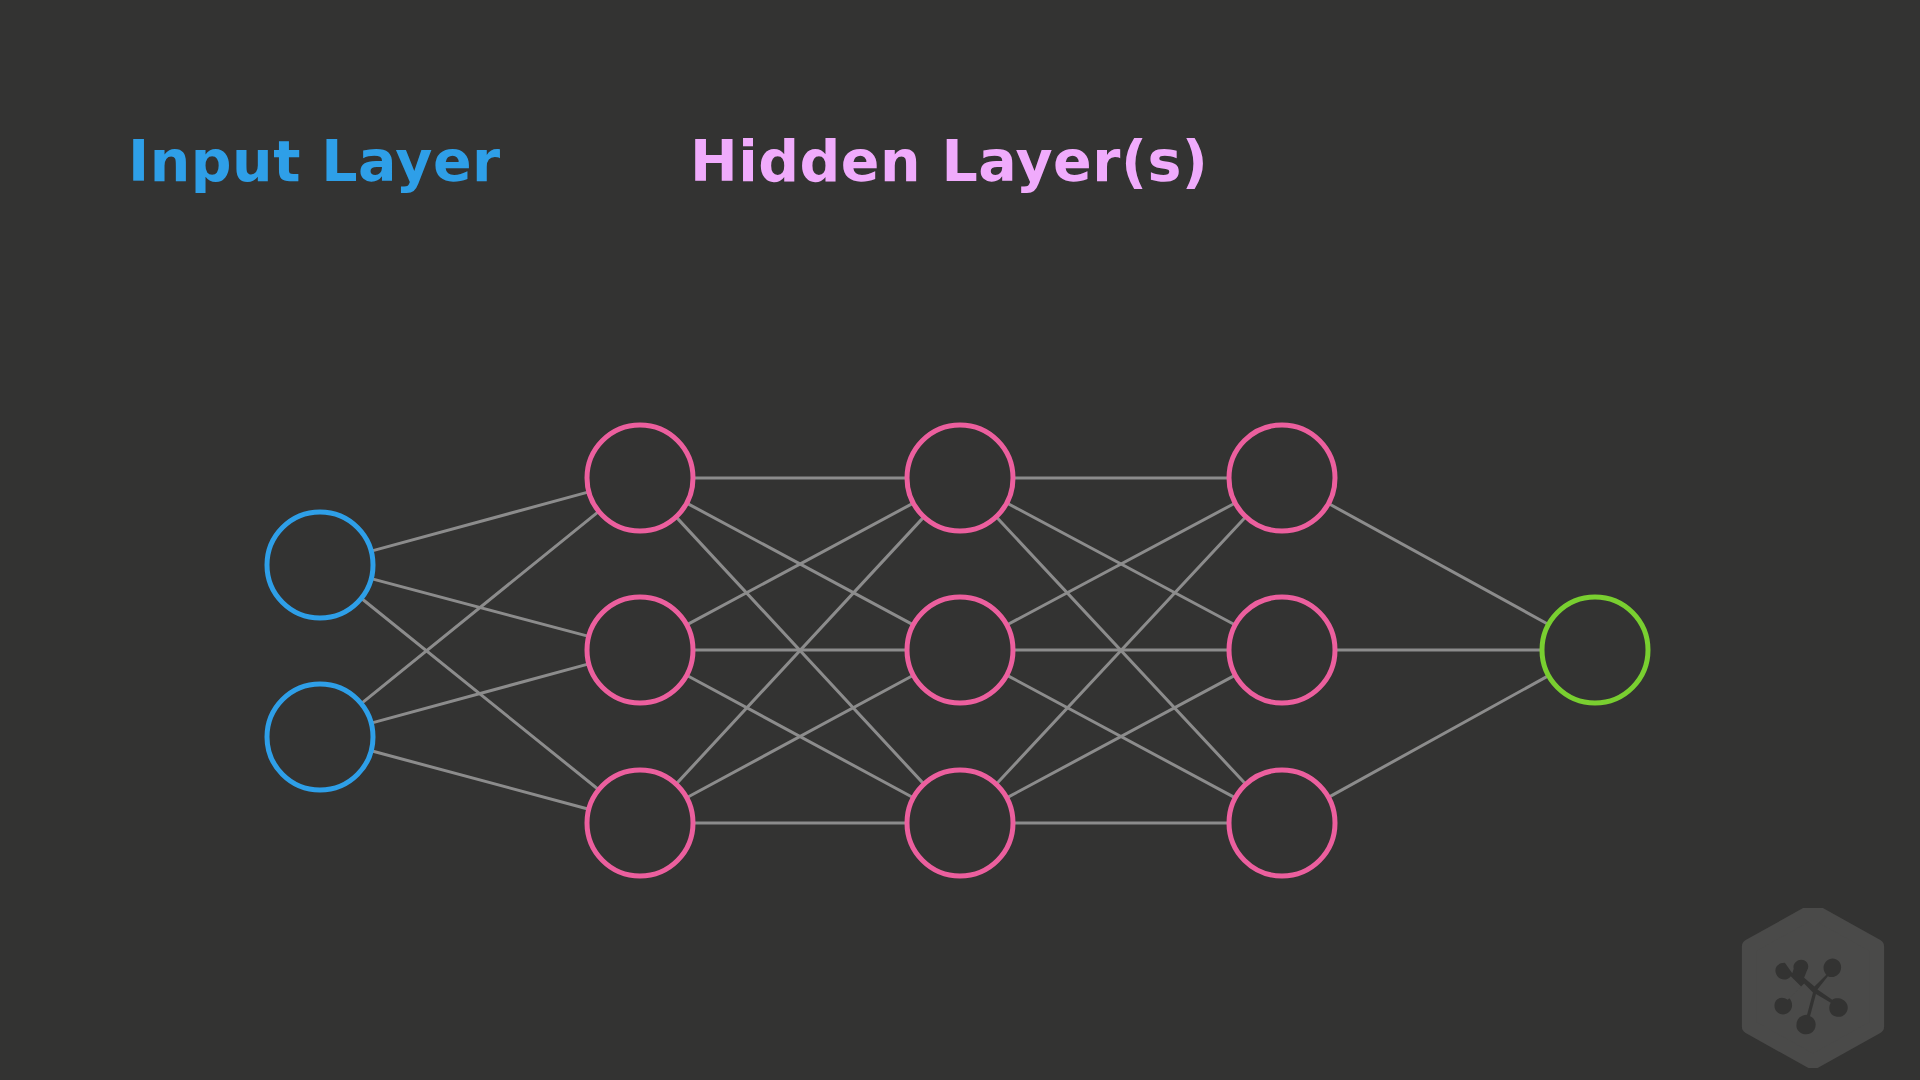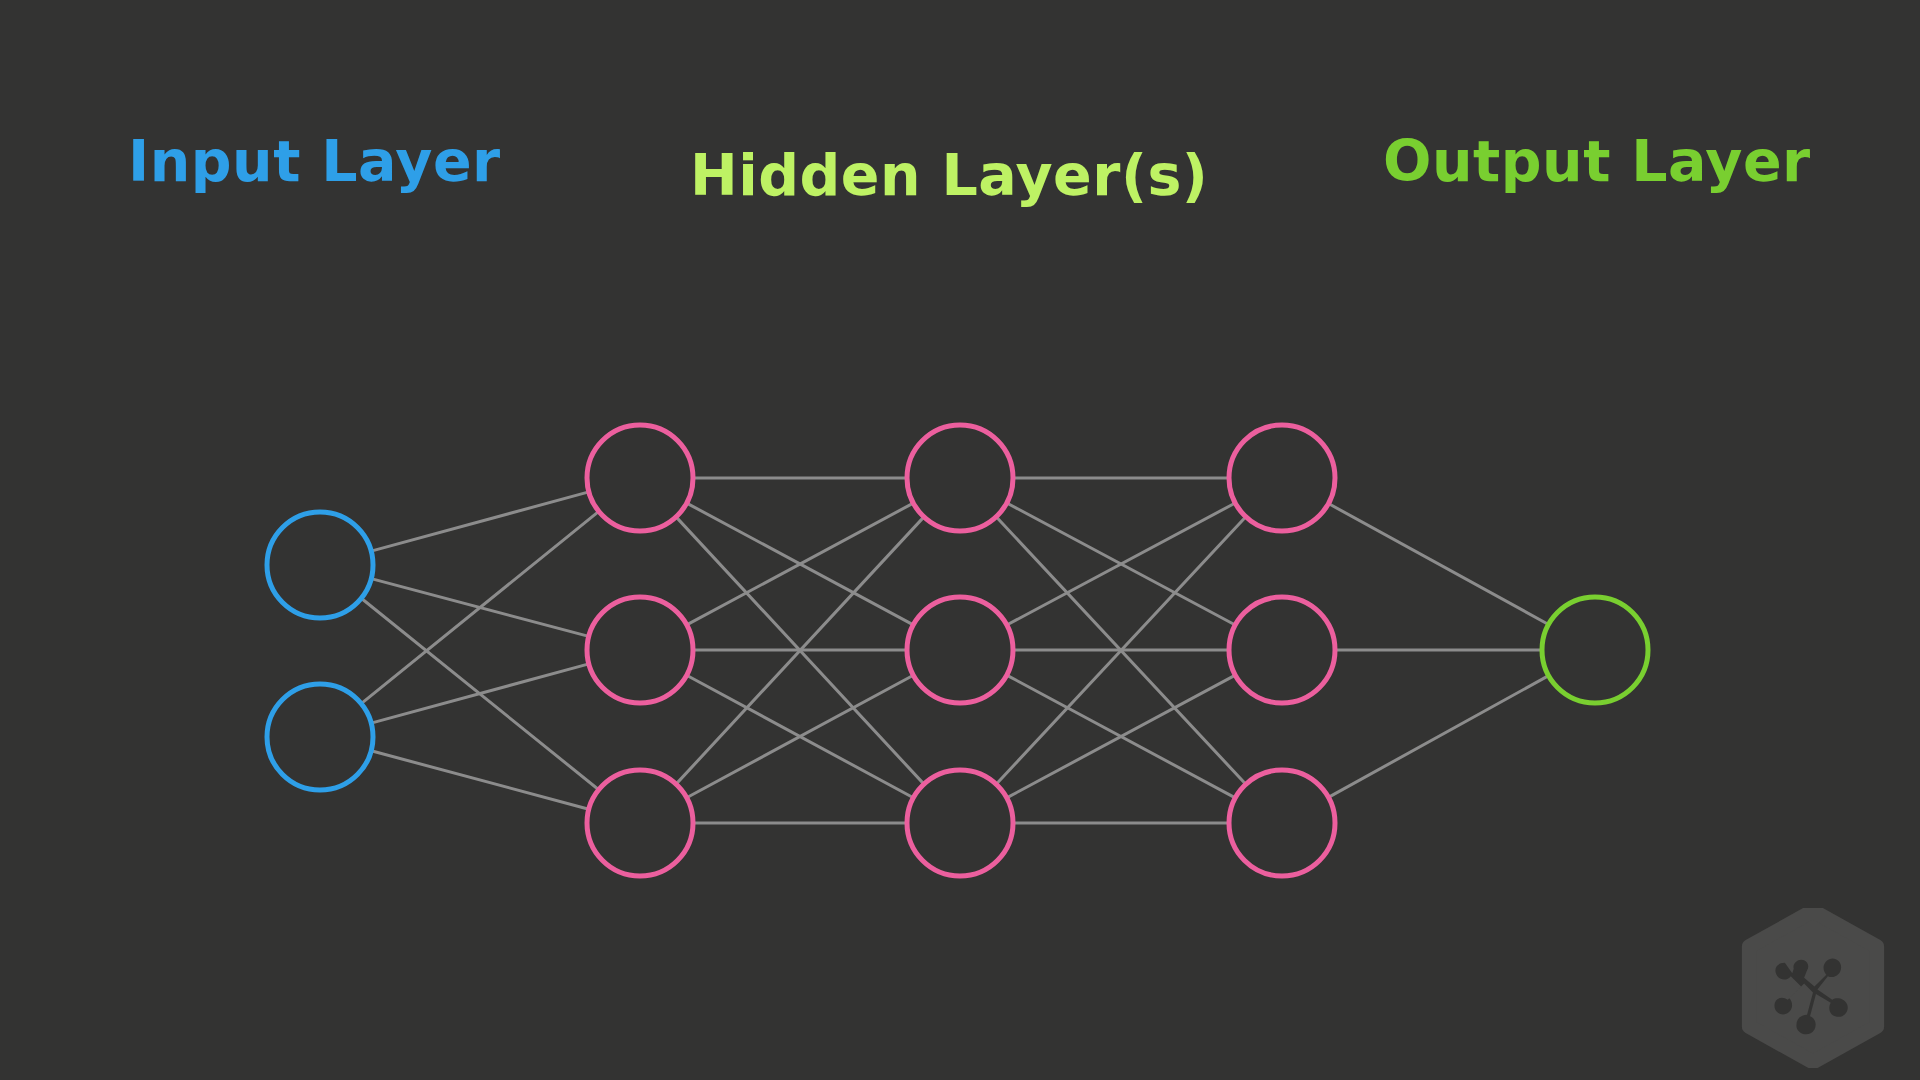--- a/index.html
+++ b/index.html
@@ -34,21 +34,21 @@
   .layer-label {
     position: absolute;
     font-size: 57px;
     font-weight: 700;
     letter-spacing: 0.5px;
     white-space: nowrap;
     line-height: 1;
     font-family: "DejaVu Sans", "Liberation Sans", sans-serif;
   }
   #label-input  { left: 128px;  top: 133px; color: #2e9fe8; }
-  #label-hidden { left: 690px;  top: 147px; color: #bef264; }
+  #label-hidden { left: 690px;  top: 133px; color: #f0abfc; }
   #label-output { left: 1383px; top: 133px; color: #79cf30; }
 
   #watermark {
     position: absolute;
     left: 1738px;
     top: 908px;
     width: 150px;
     height: 160px;
     opacity: 1;
   }
@@ -101,21 +101,20 @@
         <circle cx="1282" cy="650" r="53" fill="none" stroke="#ec5f9e" stroke-width="5"></circle>
         <circle cx="1282" cy="823" r="53" fill="none" stroke="#ec5f9e" stroke-width="5"></circle>
         <circle cx="1595" cy="650" r="53" fill="none" stroke="#79cf30" stroke-width="5"></circle>
       </g>
   </svg>
 
   <div class="layer-label" id="label-input">Input Layer</div>
 
   <div class="layer-label" id="label-hidden">Hidden Layer(s)</div>
 
-  <div class="layer-label" id="label-output">Output Layer</div>
 
   <svg id="watermark" viewBox="0 0 100 108" xmlns="http://www.w3.org/2000/svg">
     <path id="wm-hex" d="M50 2 L93 26 L93 80 L50 104 L7 80 L7 26 Z" fill="#4a4a49" stroke="#4a4a49" stroke-width="10" stroke-linejoin="round"></path>
     <path id="wm-tree" d="M31 37 C25 37 23 42 26 46 C28 49 33 49 35 46
              L42 53 L33 62 C29 59 24 61 24 66 C24 71 30 74 34 70
              C37 67 36 63 34 61 L44 51 L50 57 L46 72
              C41 72 38 76 39 81 C41 86 48 87 51 82
              C53 78 51 74 48 73 L52 58 L62 64 C60 67 61 72 65 73
              C70 75 75 70 73 65 C71 61 66 60 63 62 L53 55
              L60 46 C64 48 69 45 69 40 C69 35 63 32 59 36

